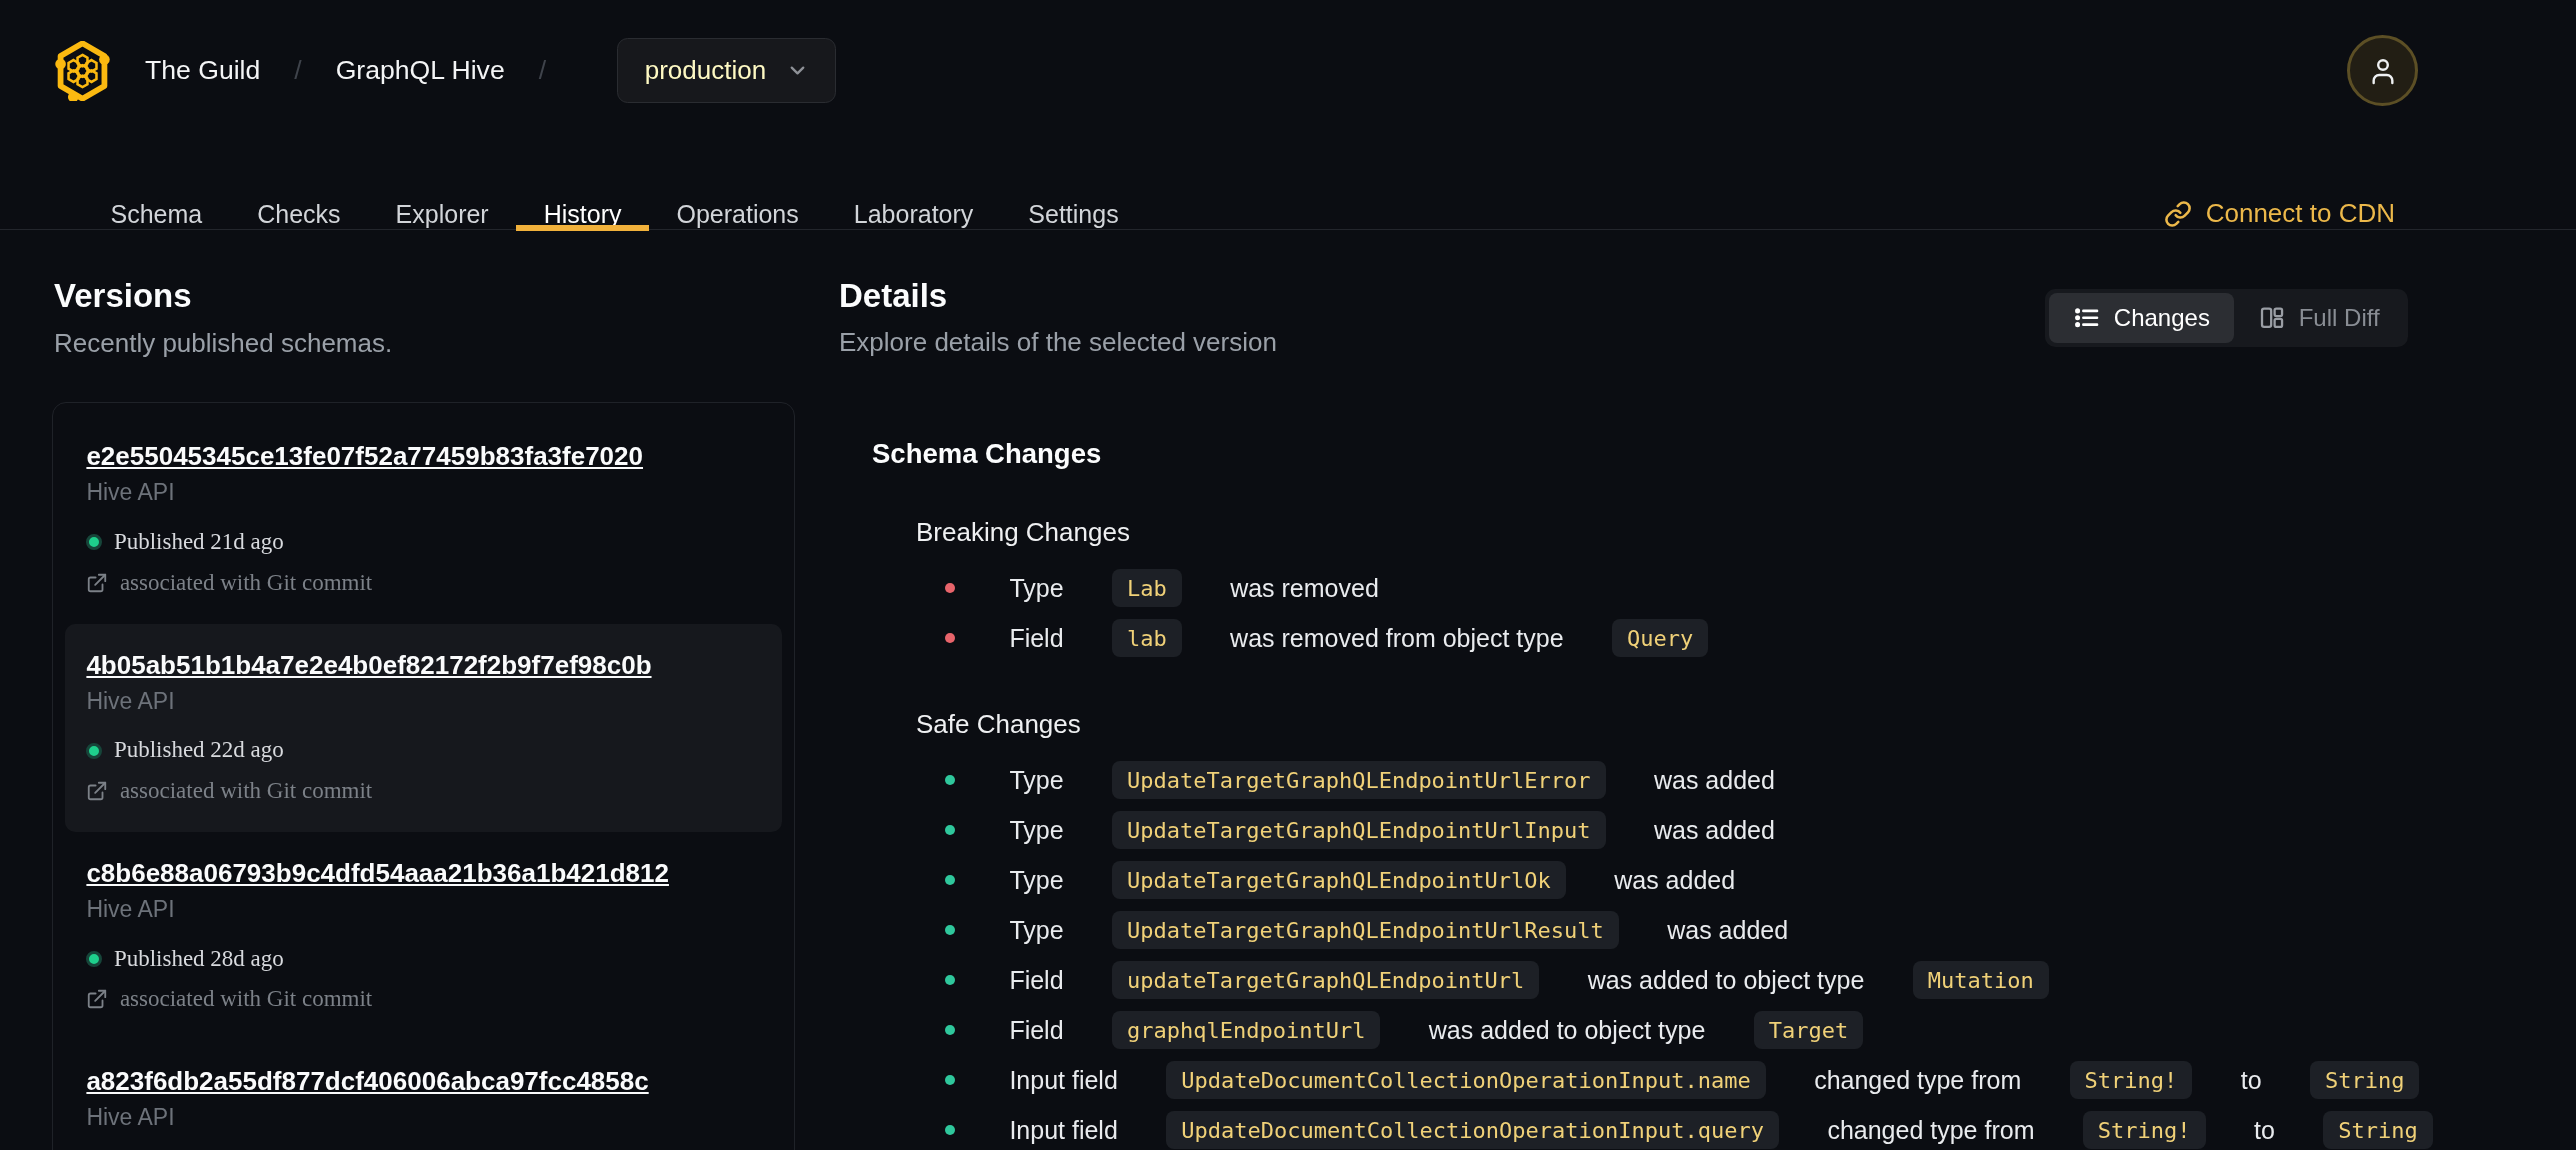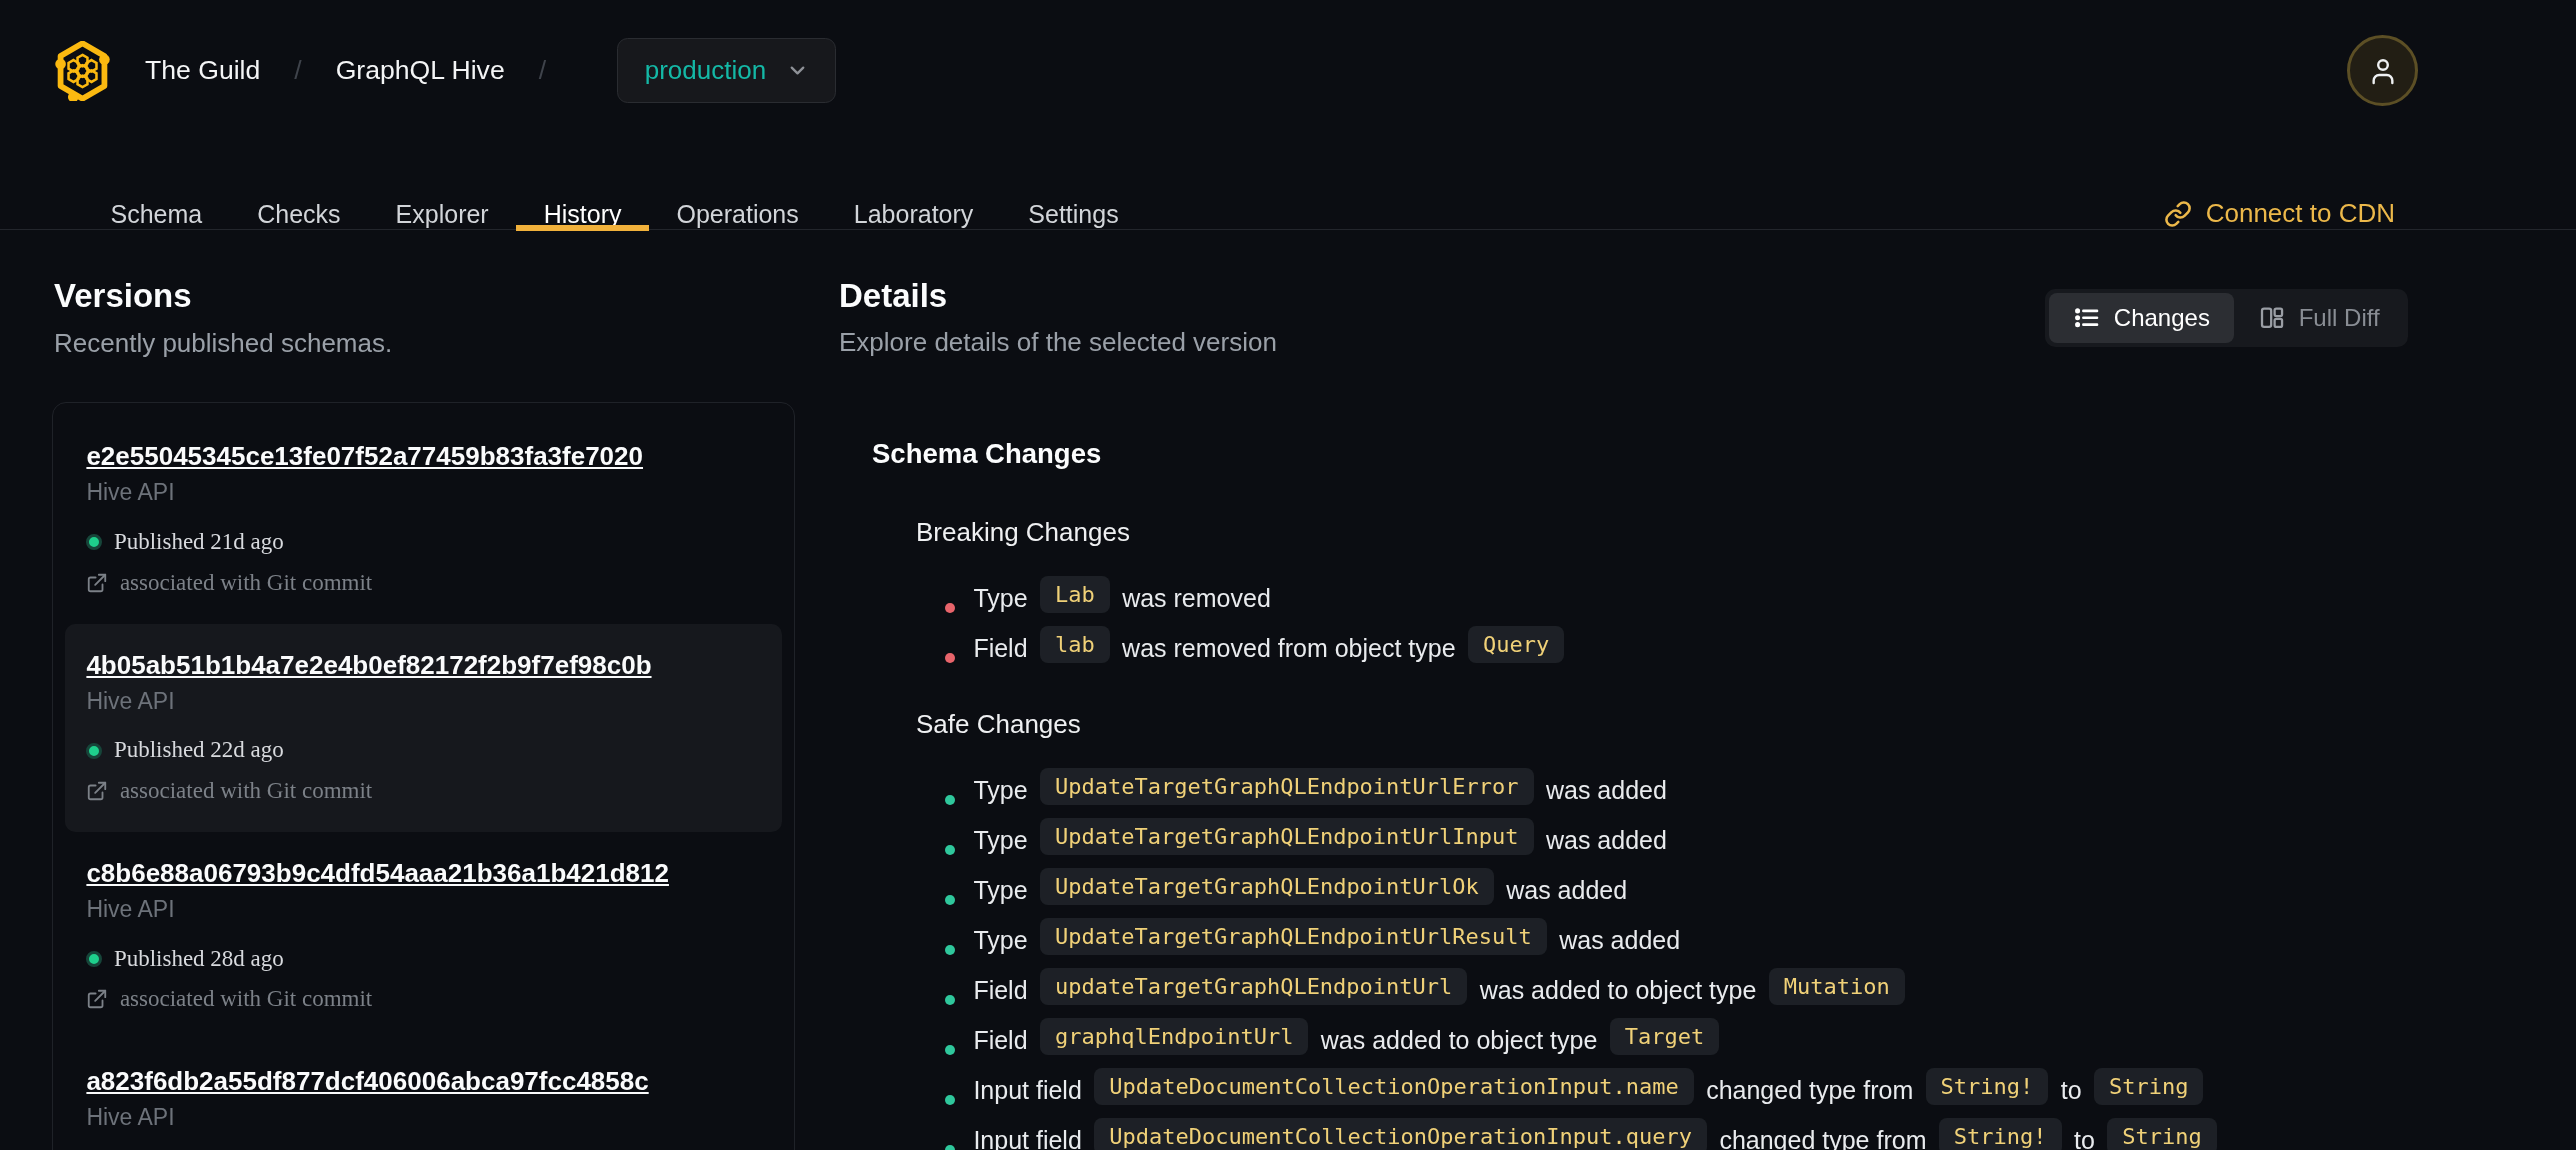--- a/index.html
+++ b/index.html
@@ -19,21 +19,21 @@
   }
   .logo { width:57px; height:60px; flex:0 0 auto; }
   .breadcrumb { display:flex; align-items:center; margin-left:34px; }
   .crumb { font-size:26.6px; font-weight:500; color:#f4f5f6; cursor:pointer; }
   .crumb-sep { font-size:26.6px; color:#3f434b; margin:0 34px; font-weight:400; }
   .target-btn {
     margin-left:37px; height:65px; padding:0 26.6px;
     background:#17181c; border:1.8px solid #2a2c31; border-radius:10.6px;
     display:flex; align-items:center; gap:19.5px; cursor:pointer;
   }
-  .target-btn span { font-size:26px; color:#14b8a6; }
+  .target-btn span { font-size:26px; color:#fef9c3; }
   .chev { width:23px; height:23px; stroke:#8e9197; }
   .hdr-spacer { flex:1; }
   .avatar-btn {
     width:71px; height:71px; border-radius:50%;
     background:#221e14; border:3.5px solid #5c4f25;
     display:flex; align-items:center; justify-content:center; cursor:pointer;
   }
   .avatar-btn svg { width:32px; height:34px; stroke:#eef0f2; }
 
   
@@ -101,21 +101,21 @@
   }
   .seg.active { background:#2c2e33; color:#ffffff; font-weight:400; }
   .seg svg { width:27.5px; height:27.5px; }
   .seg .stroke-ic { stroke:#9a9ea5; }
   .seg.active .stroke-ic { stroke:#ffffff; }
 
   .changes-wrap { position:absolute; left:872px; top:436px; width:1578px; }
   .section-title { font-size:27.5px; font-weight:700; color:#fbfcfd; line-height:35px; }
   .group-name { margin:44px 0 14px 44px; font-size:26px; font-weight:500; color:#eff0f2; line-height:34px; }
   .group + .group-name {}
-  .chg-row { display:flex; align-items:flex-end; height:50px; margin-left:73px; }
+  .chg-row { display:flex; align-items:center; height:50px; margin-left:73px;gap:36px; }
   .chg-bullet { width:9.8px; height:9.8px; border-radius:50%; margin-right:18.6px; flex:0 0 auto; }
   .chg-text { font-size:25px; color:#e9ebee; white-space:pre; }
   .chg-code {
     font-family:"DejaVu Sans Mono", monospace;
     font-size:22px; color:#f0d178;
     background:#1d2026; border-radius:8px;
     padding:6.2px 15px; margin:0 12.4px; white-space:pre;
   }
   .chg-row > .chg-text:first-of-type { margin-right:1.8px; }
 </style>

